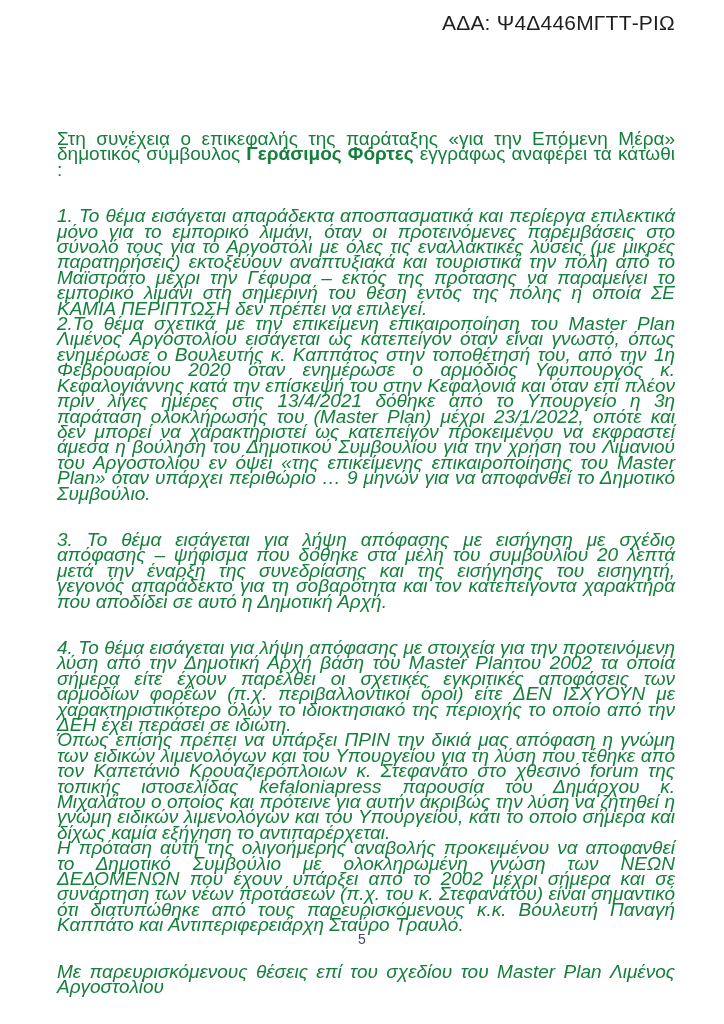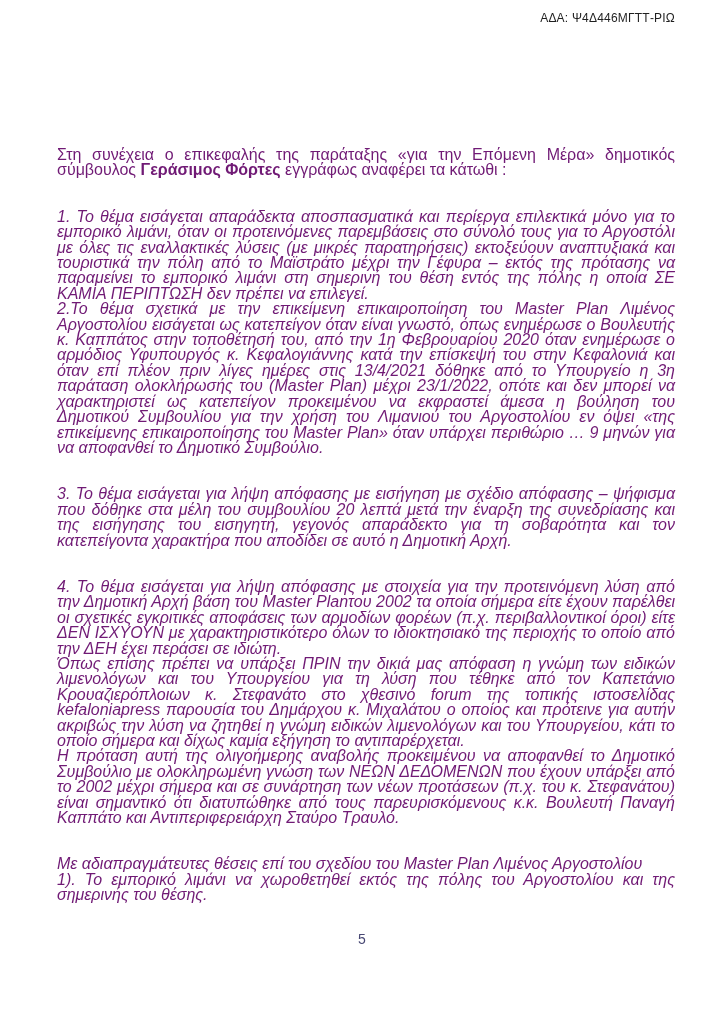--- a/index.html
+++ b/index.html
@@ -15,33 +15,33 @@
     font-family: "Liberation Sans", sans-serif;
     color: #1a1a1a;
     overflow: hidden;
   }
   .ada-line {
     position: absolute;
     top: 11px;
     left: 0;
     right: 49px;
     text-align: right;
-    font-size: 12px;
+    font-size: 21px;
     letter-spacing: 0.2px;
     color: #1f1f1f;
   }
   .content {
     position: absolute;
-    top: 147px;
+    top: 131px;
     left: 57px;
     width: 618px;
-    font-size: 16px;
+    font-size: 19px;
     line-height: 15.4px;
     text-align: justify;
-    color: #701a75;
+    color: #15803d;
   }
   .intro {
     margin: 0;
     font-style: normal;
   }
   .intro .bold {
     font-weight: bold;
   }
   .block {
     margin-top: 31px;
@@ -76,20 +76,19 @@
         </div>
         <div class="block">
           <p>3. Το θέμα εισάγεται για λήψη απόφασης με εισήγηση με σχέδιο απόφασης – ψήφισμα που δόθηκε στα μέλη του συμβουλίου 20 λεπτά μετά την έναρξη της συνεδρίασης και της εισήγησης του εισηγητή, γεγονός απαράδεκτο για τη σοβαρότητα και τον κατεπείγοντα χαρακτήρα που αποδίδει σε αυτό η Δημοτική Αρχή.</p>
         </div>
         <div class="block">
           <p>4. Το θέμα εισάγεται για λήψη απόφασης με στοιχεία για την προτεινόμενη λύση από την Δημοτική Αρχή βάση του Master Planτου 2002 τα οποία σήμερα είτε έχουν παρέλθει οι σχετικές εγκριτικές αποφάσεις των αρμοδίων φορέων (π.χ. περιβαλλοντικοί όροι) είτε ΔΕΝ ΙΣΧΥΟΥΝ με χαρακτηριστικότερο όλων το ιδιοκτησιακό της περιοχής το οποίο από την ΔΕΗ έχει περάσει σε ιδιώτη.</p>
           <p>Όπως επίσης πρέπει να υπάρξει ΠΡΙΝ την δικιά μας απόφαση η γνώμη των ειδικών λιμενολόγων και του Υπουργείου για τη λύση που τέθηκε από τον Καπετάνιο Κρουαζιερόπλοιων κ. Στεφανάτο στο χθεσινό forum της τοπικής ιστοσελίδας kefaloniapress παρουσία του Δημάρχου κ. Μιχαλάτου ο οποίος και πρότεινε για αυτήν ακριβώς την λύση να ζητηθεί η γνώμη ειδικών λιμενολόγων και του Υπουργείου, κάτι το οποίο σήμερα και δίχως καμία εξήγηση το αντιπαρέρχεται.</p>
           <p>Η πρόταση αυτή της ολιγοήμερης αναβολής προκειμένου να αποφανθεί το Δημοτικό Συμβούλιο με ολοκληρωμένη γνώση των ΝΕΩΝ ΔΕΔΟΜΕΝΩΝ που έχουν υπάρξει από το 2002 μέχρι σήμερα και σε συνάρτηση των νέων προτάσεων (π.χ. του κ. Στεφανάτου) είναι σημαντικό ότι διατυπώθηκε από τους παρευρισκόμενους κ.κ. Βουλευτή Παναγή Καππάτο και Αντιπεριφερειάρχη Σταύρο Τραυλό.</p>
         </div>
         <div class="block">
-          <p>Με αδιαπραγμάτευτες θέσεις επί του σχεδίου του Master Plan Λιμένος Αργοστολίου</p>
-          <p>1). Το εμπορικό λιμάνι να χωροθετηθεί εκτός της πόλης του Αργοστολίου και της σημερινής του θέσης.</p>
+          <p>Με παρευρισκόμενους θέσεις επί του σχεδίου του Master Plan Λιμένος Αργοστολίου</p>
         </div>
       </div>
   </div>
 
   <div class="page-number">5</div>
 </div>
 
 </body></html>

